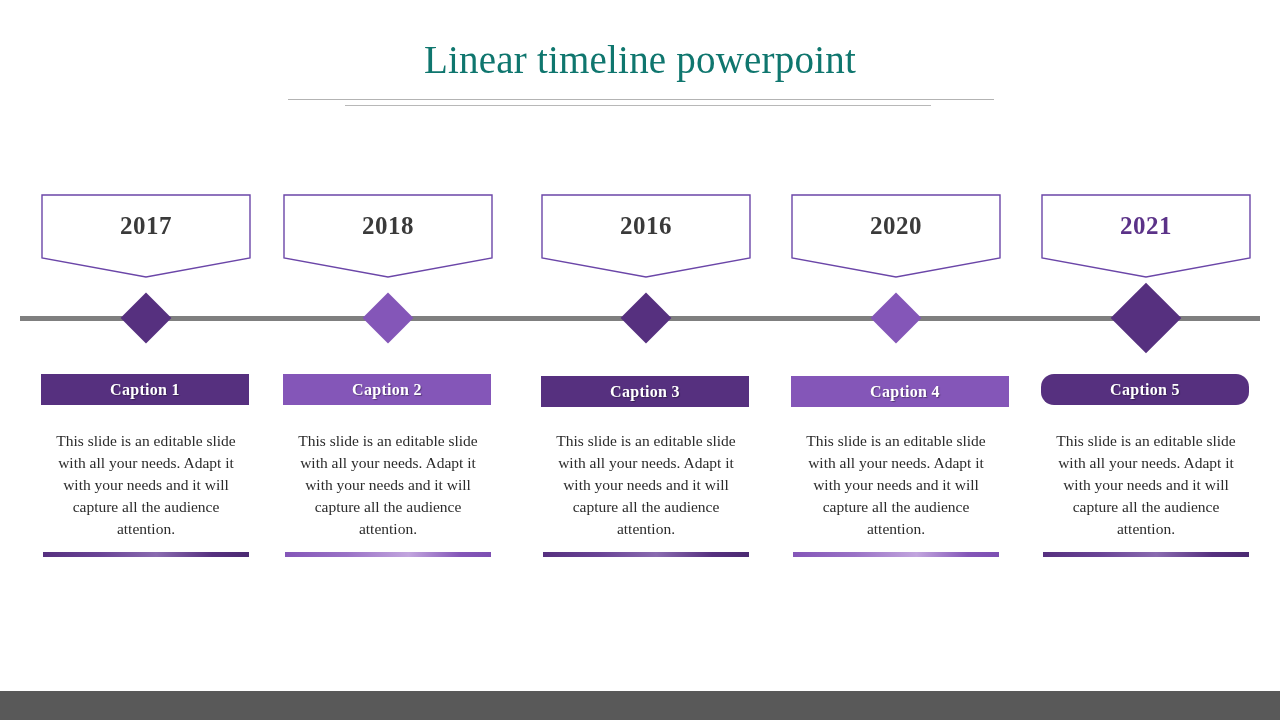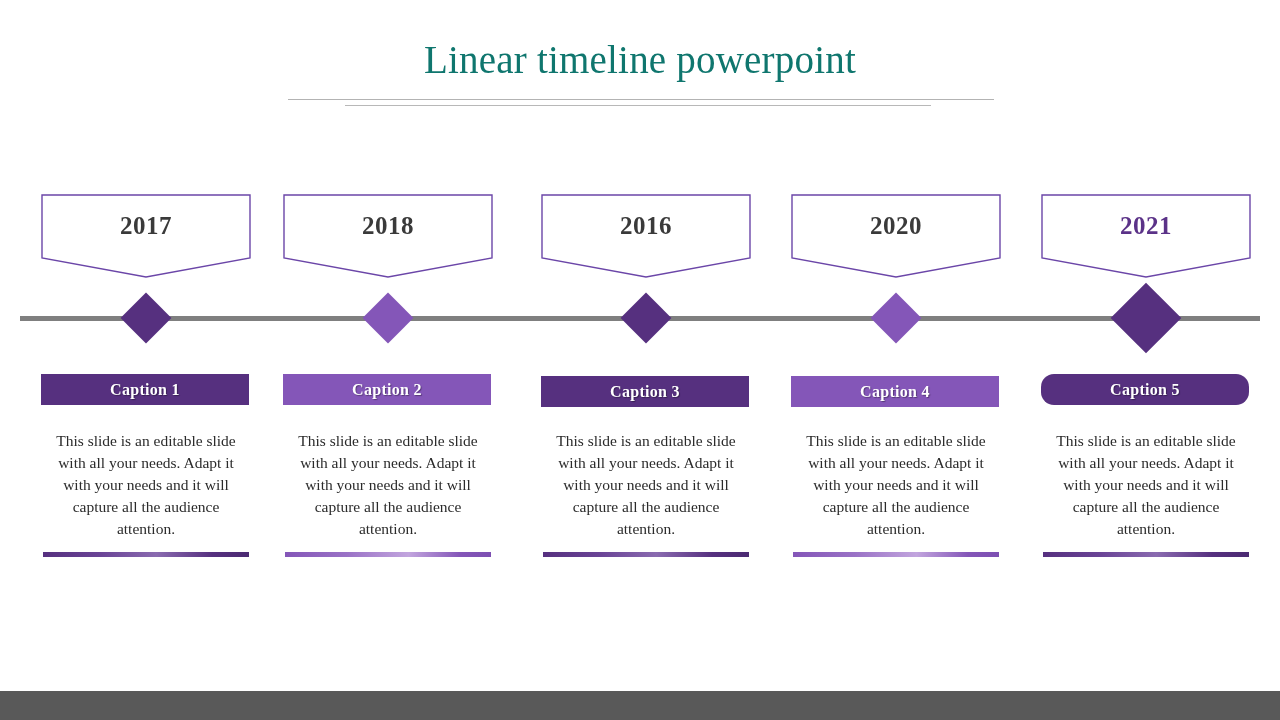--- a/index.html
+++ b/index.html
@@ -225,21 +225,21 @@
   </div>
 
   <div class="column" style="left:791px;">
     <div class="year-shape">
       <svg viewBox="0 0 210 84" xmlns="http://www.w3.org/2000/svg">
         <polygon points="1,1 209,1 209,64 105,83 1,64" fill="#ffffff" stroke="#6b46a8" stroke-width="1.4"></polygon>
       </svg>
     </div>
     <div class="year-label">2020</div>
     <div class="diamond" style="background:#8456b8;"></div>
-    <div class="caption-bar lowered" style="background:#8456b8;">
+    <div class="caption-bar lowered" style="background:#8456b8;padding-left:10px;">
       <span class="caption-text">Caption 4</span>
     </div>
     <div class="body-text">This slide is an editable slide with all your needs. Adapt it with your needs and it will capture all the audience attention.</div>
     <div class="underline" style="background:linear-gradient(90deg,#8456b8 0%,#9a72c6 30%,#c2a5de 60%,#8456b8 85%,#7d4fb2 100%);"></div>
   </div>
 
   <div class="column" style="left:1041px;">
     <div class="year-shape">
       <svg viewBox="0 0 210 84" xmlns="http://www.w3.org/2000/svg">
         <polygon points="1,1 209,1 209,64 105,83 1,64" fill="#ffffff" stroke="#6b46a8" stroke-width="1.4"></polygon>

